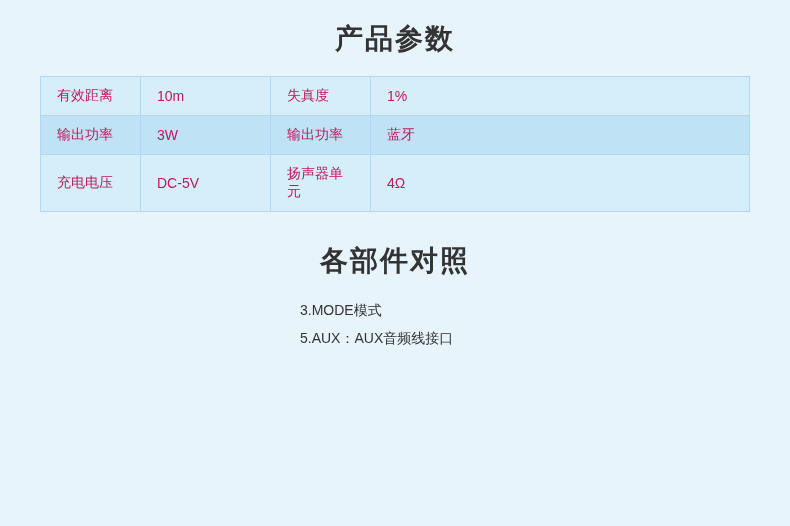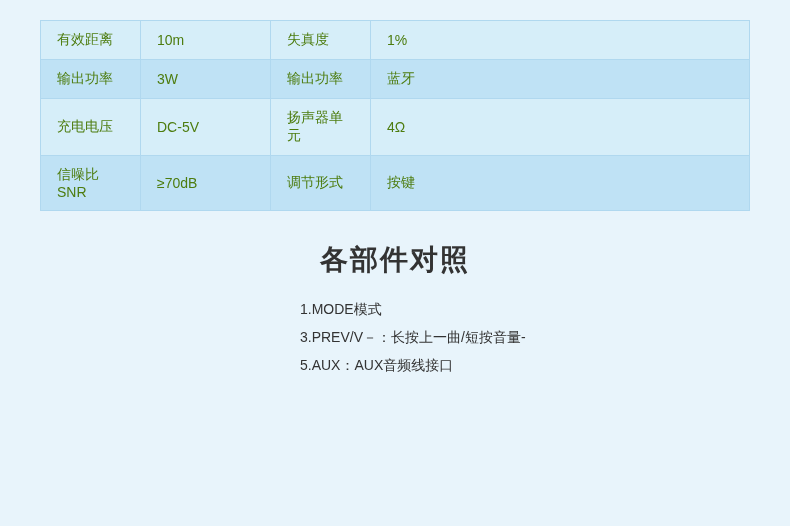--- a/index.html
+++ b/index.html
@@ -30,21 +30,21 @@
     .params-table {
       width: 100%;
       border-collapse: collapse;
       margin-bottom: 30px;
     }
 
     .params-table td {
       border: 1px solid #b0d8ef;
       padding: 10px 16px;
       font-size: 14px;
-      color: #4d7c0f;
+      color: #be185d;
     }
 
     .params-table tr:nth-child(odd) td {
       background-color: #d6eef9;
     }
 
     .params-table tr:nth-child(even) td {
       background-color: #bfe2f5;
     }
 
@@ -78,20 +78,21 @@
 
     .parts-list p {
       margin: 0;
     }
   </style>
 </head>
 <body>
 
 <div class="page-container">
 
+  <h1 class="section-title">产品参数</h1>
 
   <table class="params-table">
     <tbody id="params-tbody">
     <tr>
           <td class="label-cell">有效距离</td>
           <td class="value-cell">10m</td>
           <td class="label-cell">失真度</td>
           <td>1%</td>
         </tr>
         <tr>
@@ -99,30 +100,23 @@
           <td class="value-cell">3W</td>
           <td class="label-cell">输出功率</td>
           <td>蓝牙</td>
         </tr>
         <tr>
           <td class="label-cell">充电电压</td>
           <td class="value-cell">DC-5V</td>
           <td class="label-cell">扬声器单元</td>
           <td>4Ω</td>
         </tr>
-        <tr>
-          <td class="label-cell">信噪比SNR</td>
-          <td class="value-cell">≥70dB</td>
-          <td class="label-cell">调节形式</td>
-          <td>按键</td>
-        </tr>
       </tbody>
   </table>
 
   <h2 class="section2-title">各部件对照</h2>
 
   <div class="parts-list" id="parts-list">
-  <p>1.MODE模式</p>
-      <p>3.PREV/V－：长按上一曲/短按音量-</p>
+  <p>3.MODE模式</p>
       <p>5.AUX：AUX音频线接口</p>
     </div>
 
 </div>
 
 </body></html>

